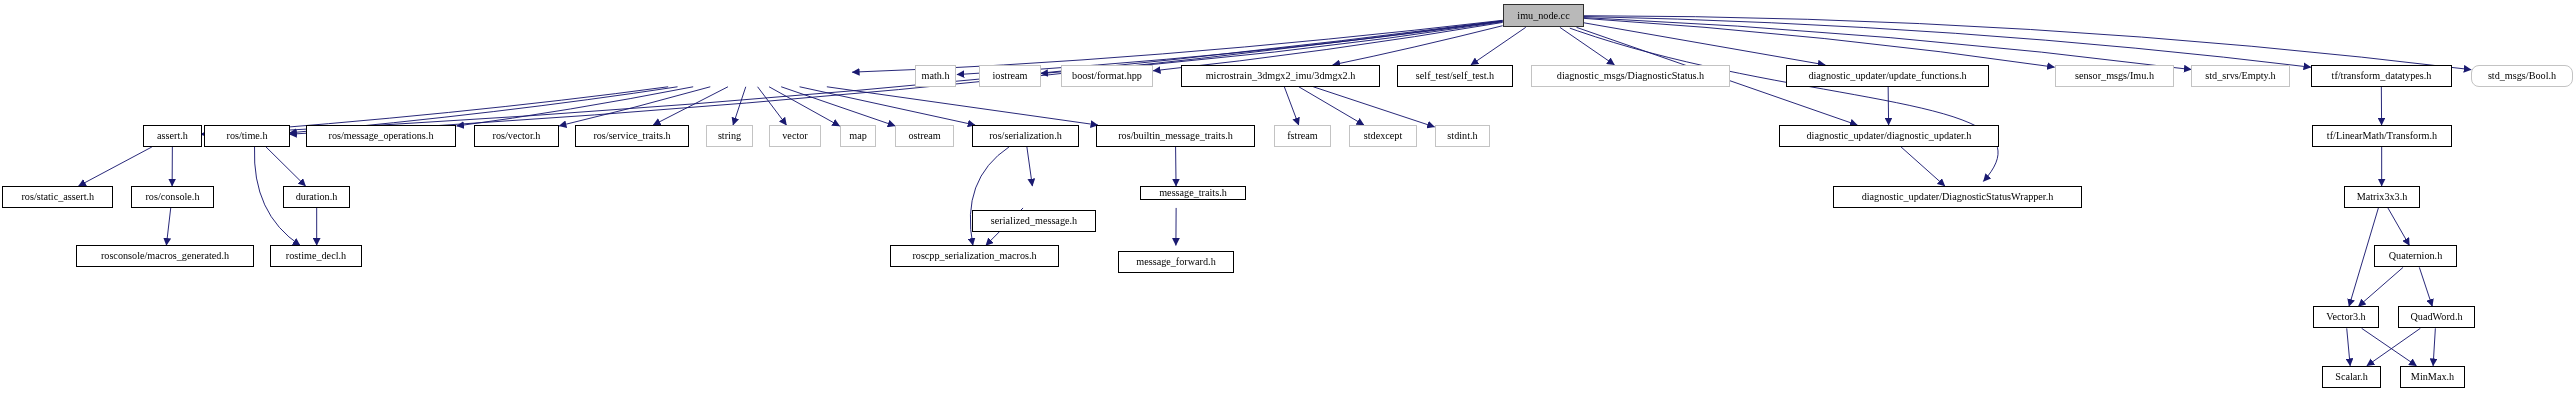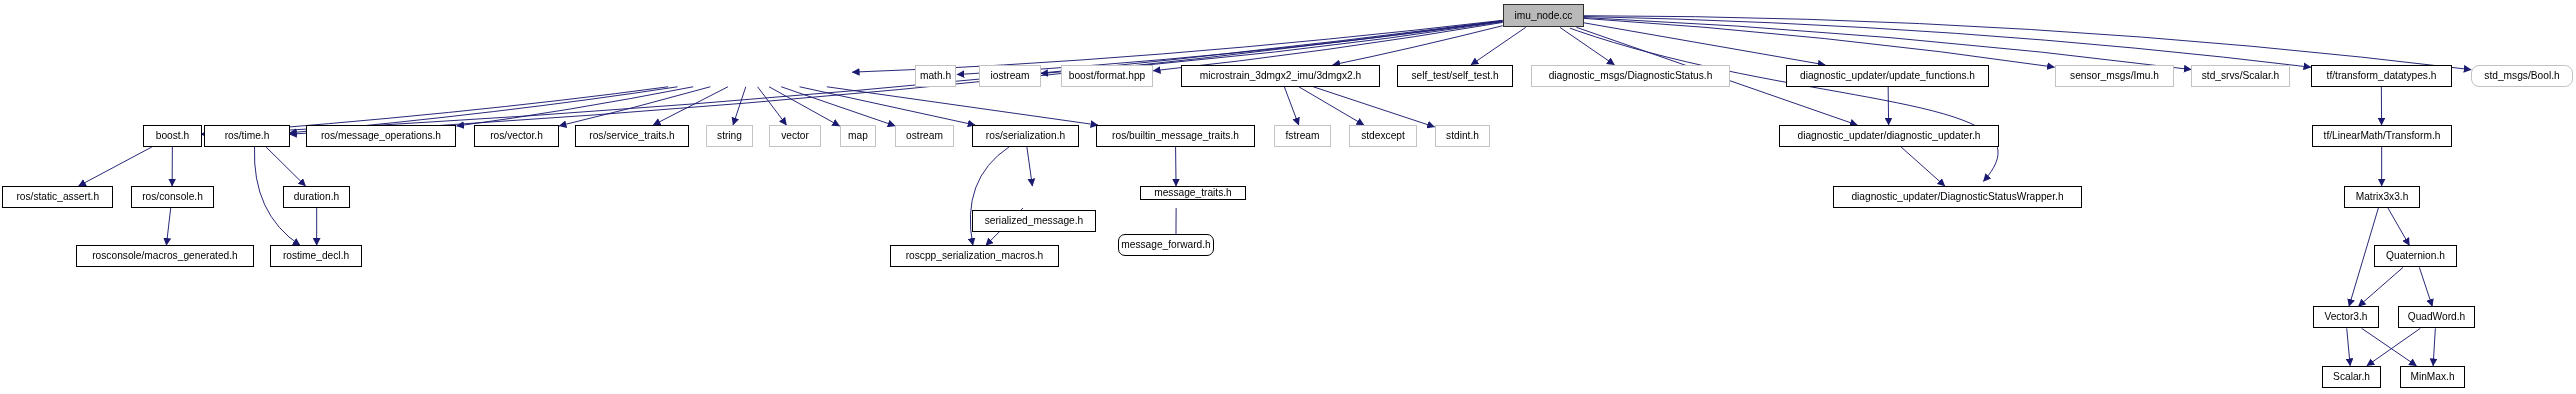--- a/index.html
+++ b/index.html
@@ -1,17 +1,17 @@
 <!DOCTYPE html>
 <html style="font-size:12.5px"><head>
 <meta charset="utf-8">
 <style>
   html,body{margin:0;padding:0;background:#ffffff;}
   #stage{position:relative;width:2576px;height:394px;background:#ffffff;overflow:hidden;
-         font-family:Liberation Sans, sans-serif;}
+         font-family:Liberation Serif, serif;}
   #edges-svg{position:absolute;left:0;top:0;width:2576px;height:394px;}
   .node{position:absolute;box-sizing:border-box;background:#ffffff;border:0.8px solid #000000;
         color:#000000;font-size:10.2px;line-height:1;display:flex;align-items:center;
         justify-content:center;white-space:nowrap;overflow:hidden;padding:0 2.3px;}
   .node.external{border-color:#c3c3c3;}
   .node.linked{cursor:pointer;}
   .node.bold{border-width:1.6px;}
   .node.root{background:#b9b9b9;border:1.6px solid #303030;}
   .edge{fill:none;stroke:#1a1a70;stroke-width:1.2px;}
 </style>
@@ -81,24 +81,24 @@
     </svg>
 <div class="node root" style="left: 1503px; top: 3.9px; width: 81px; height: 23.5px;">imu_node.cc</div>
     <div class="node external" style="left: 915px; top: 65px; width: 41px; height: 22px;">math.h</div>
     <div class="node external" style="left: 979px; top: 65px; width: 62px; height: 22px;">iostream</div>
     <div class="node external" style="left: 1061px; top: 65px; width: 92px; height: 22px;">boost/format.hpp</div>
     <div class="node linked" style="left: 1181px; top: 65px; width: 199px; height: 22px;">microstrain_3dmgx2_imu/3dmgx2.h</div>
     <div class="node linked" style="left: 1397px; top: 65px; width: 116px; height: 22px;">self_test/self_test.h</div>
     <div class="node external" style="left: 1531px; top: 65px; width: 199px; height: 22px;">diagnostic_msgs/DiagnosticStatus.h</div>
     <div class="node linked" style="left: 1786px; top: 65px; width: 203px; height: 22px;">diagnostic_updater/update_functions.h</div>
     <div class="node external" style="left: 2055px; top: 65px; width: 119px; height: 22px;">sensor_msgs/Imu.h</div>
-    <div class="node external" style="left: 2191px; top: 65px; width: 99px; height: 22px;">std_srvs/Scalar.h</div>
+    <div class="node external" style="left: 2191px; top: 65px; width: 99px; height: 22px;">std_srvs/Empty.h</div>
     <div class="node linked bold" style="left: 2311px; top: 65px; width: 141px; height: 22px;">tf/transform_datatypes.h</div>
     <div class="node external" style="left: 2471px; top: 65px; width: 102px; height: 22px; border-radius: 8px;">std_msgs/Bool.h</div>
-    <div class="node linked" style="left: 143px; top: 125px; width: 59px; height: 22px;">boost.h</div>
+    <div class="node linked" style="left: 143px; top: 125px; width: 59px; height: 22px;">assert.h</div>
     <div class="node linked" style="left: 204px; top: 125px; width: 86px; height: 22px;">ros/time.h</div>
     <div class="node linked" style="left: 306px; top: 125px; width: 150px; height: 22px;">ros/message_operations.h</div>
     <div class="node linked" style="left: 474px; top: 125px; width: 85px; height: 22px;">ros/vector.h</div>
     <div class="node linked" style="left: 575px; top: 125px; width: 114px; height: 22px;">ros/service_traits.h</div>
     <div class="node external" style="left: 706px; top: 125px; width: 47px; height: 22px;">string</div>
     <div class="node external" style="left: 769px; top: 125px; width: 52px; height: 22px;">vector</div>
     <div class="node external" style="left: 840px; top: 125px; width: 36px; height: 22px;">map</div>
     <div class="node external" style="left: 895px; top: 125px; width: 59px; height: 22px;">ostream</div>
     <div class="node linked" style="left: 972px; top: 125px; width: 107px; height: 22px;">ros/serialization.h</div>
     <div class="node linked" style="left: 1096px; top: 125px; width: 159px; height: 22px;">ros/builtin_message_traits.h</div>
@@ -110,20 +110,20 @@
     <div class="node linked" style="left: 2.3px; top: 186px; width: 111px; height: 22px;">ros/static_assert.h</div>
     <div class="node linked" style="left: 131px; top: 186px; width: 83px; height: 22px;">ros/console.h</div>
     <div class="node linked" style="left: 283px; top: 186px; width: 67px; height: 22px;">duration.h</div>
     <div class="node linked" style="left: 972px; top: 186px; width: 124px; height: 22px; margin-top: 24px;">serialized_message.h</div>
     <div class="node linked" style="left: 1123px; top: 186px; width: 106px; height: 14px; margin-left: 17px;">message_traits.h</div>
     <div class="node linked" style="left: 1833px; top: 186px; width: 249px; height: 22px;">diagnostic_updater/DiagnosticStatusWrapper.h</div>
     <div class="node linked bold" style="left: 2344px; top: 186px; width: 76px; height: 22px;">Matrix3x3.h</div>
     <div class="node linked" style="left: 76px; top: 245px; width: 178px; height: 22px;">rosconsole/macros_generated.h</div>
     <div class="node linked" style="left: 270px; top: 245px; width: 92px; height: 22px;">rostime_decl.h</div>
     <div class="node linked" style="left: 890px; top: 245px; width: 169px; height: 22px;">roscpp_serialization_macros.h</div>
-    <div class="node linked" style="left: 1118px; top: 234px; width: 96px; height: 22px; border-radius: 7px;">message_forward.h</div>
+    <div class="node linked" style="left: 1118px; top: 251px; width: 116px; height: 22px;">message_forward.h</div>
     <div class="node linked" style="left: 2374px; top: 245px; width: 83px; height: 22px;">Quaternion.h</div>
     <div class="node linked" style="left: 2313px; top: 306px; width: 66px; height: 22px;">Vector3.h</div>
     <div class="node linked" style="left: 2398px; top: 306px; width: 77px; height: 22px;">QuadWord.h</div>
     <div class="node linked" style="left: 2322px; top: 366px; width: 59px; height: 22px;">Scalar.h</div>
     <div class="node linked" style="left: 2400px; top: 366px; width: 65px; height: 22px;">MinMax.h</div>
   </div>
 
 
 </body></html>

